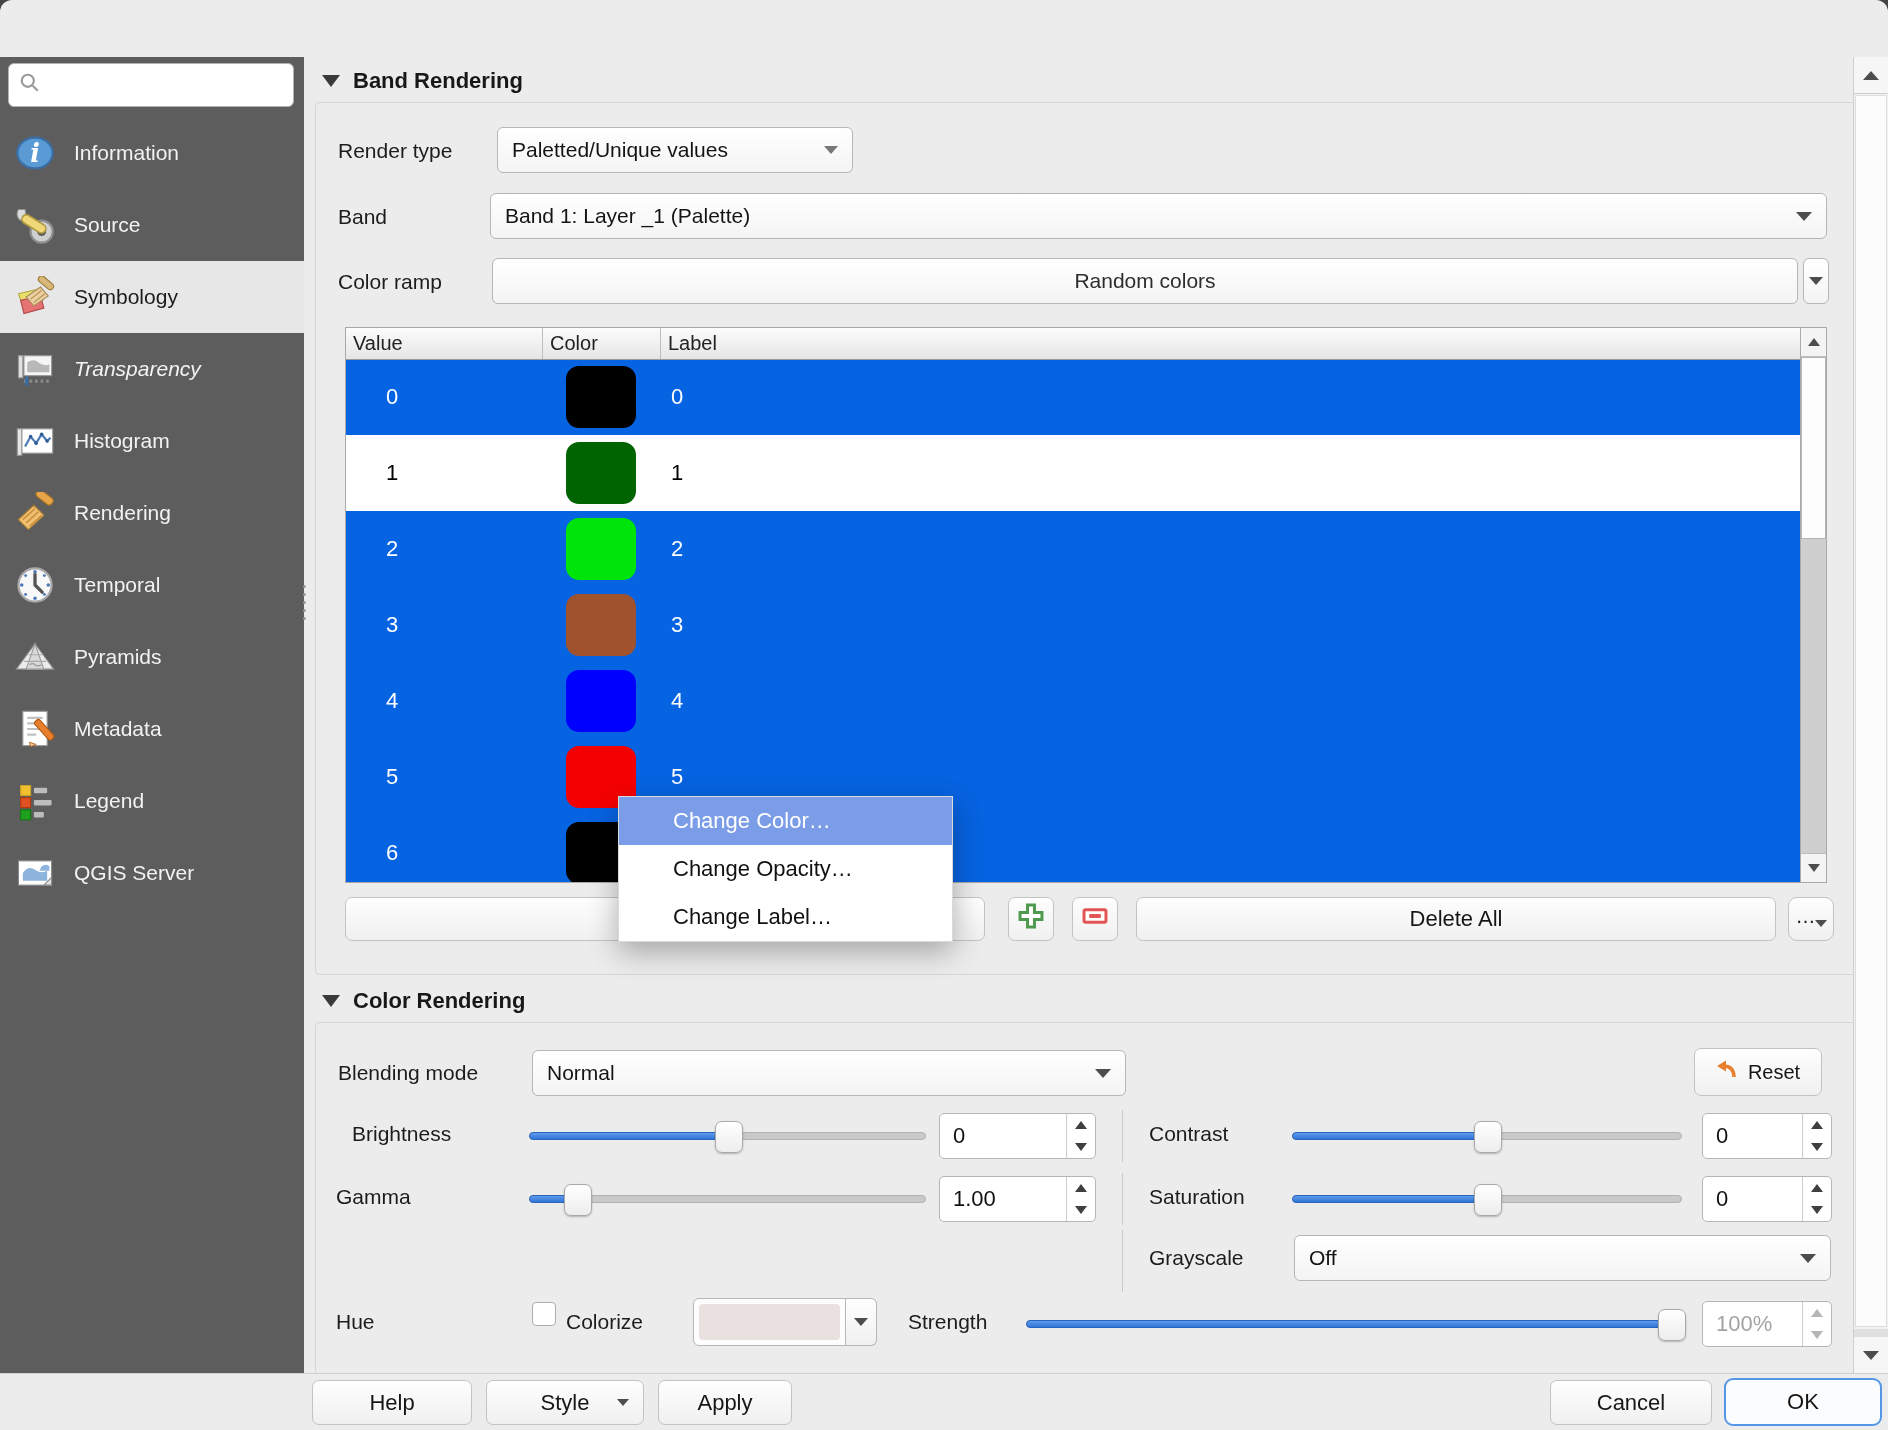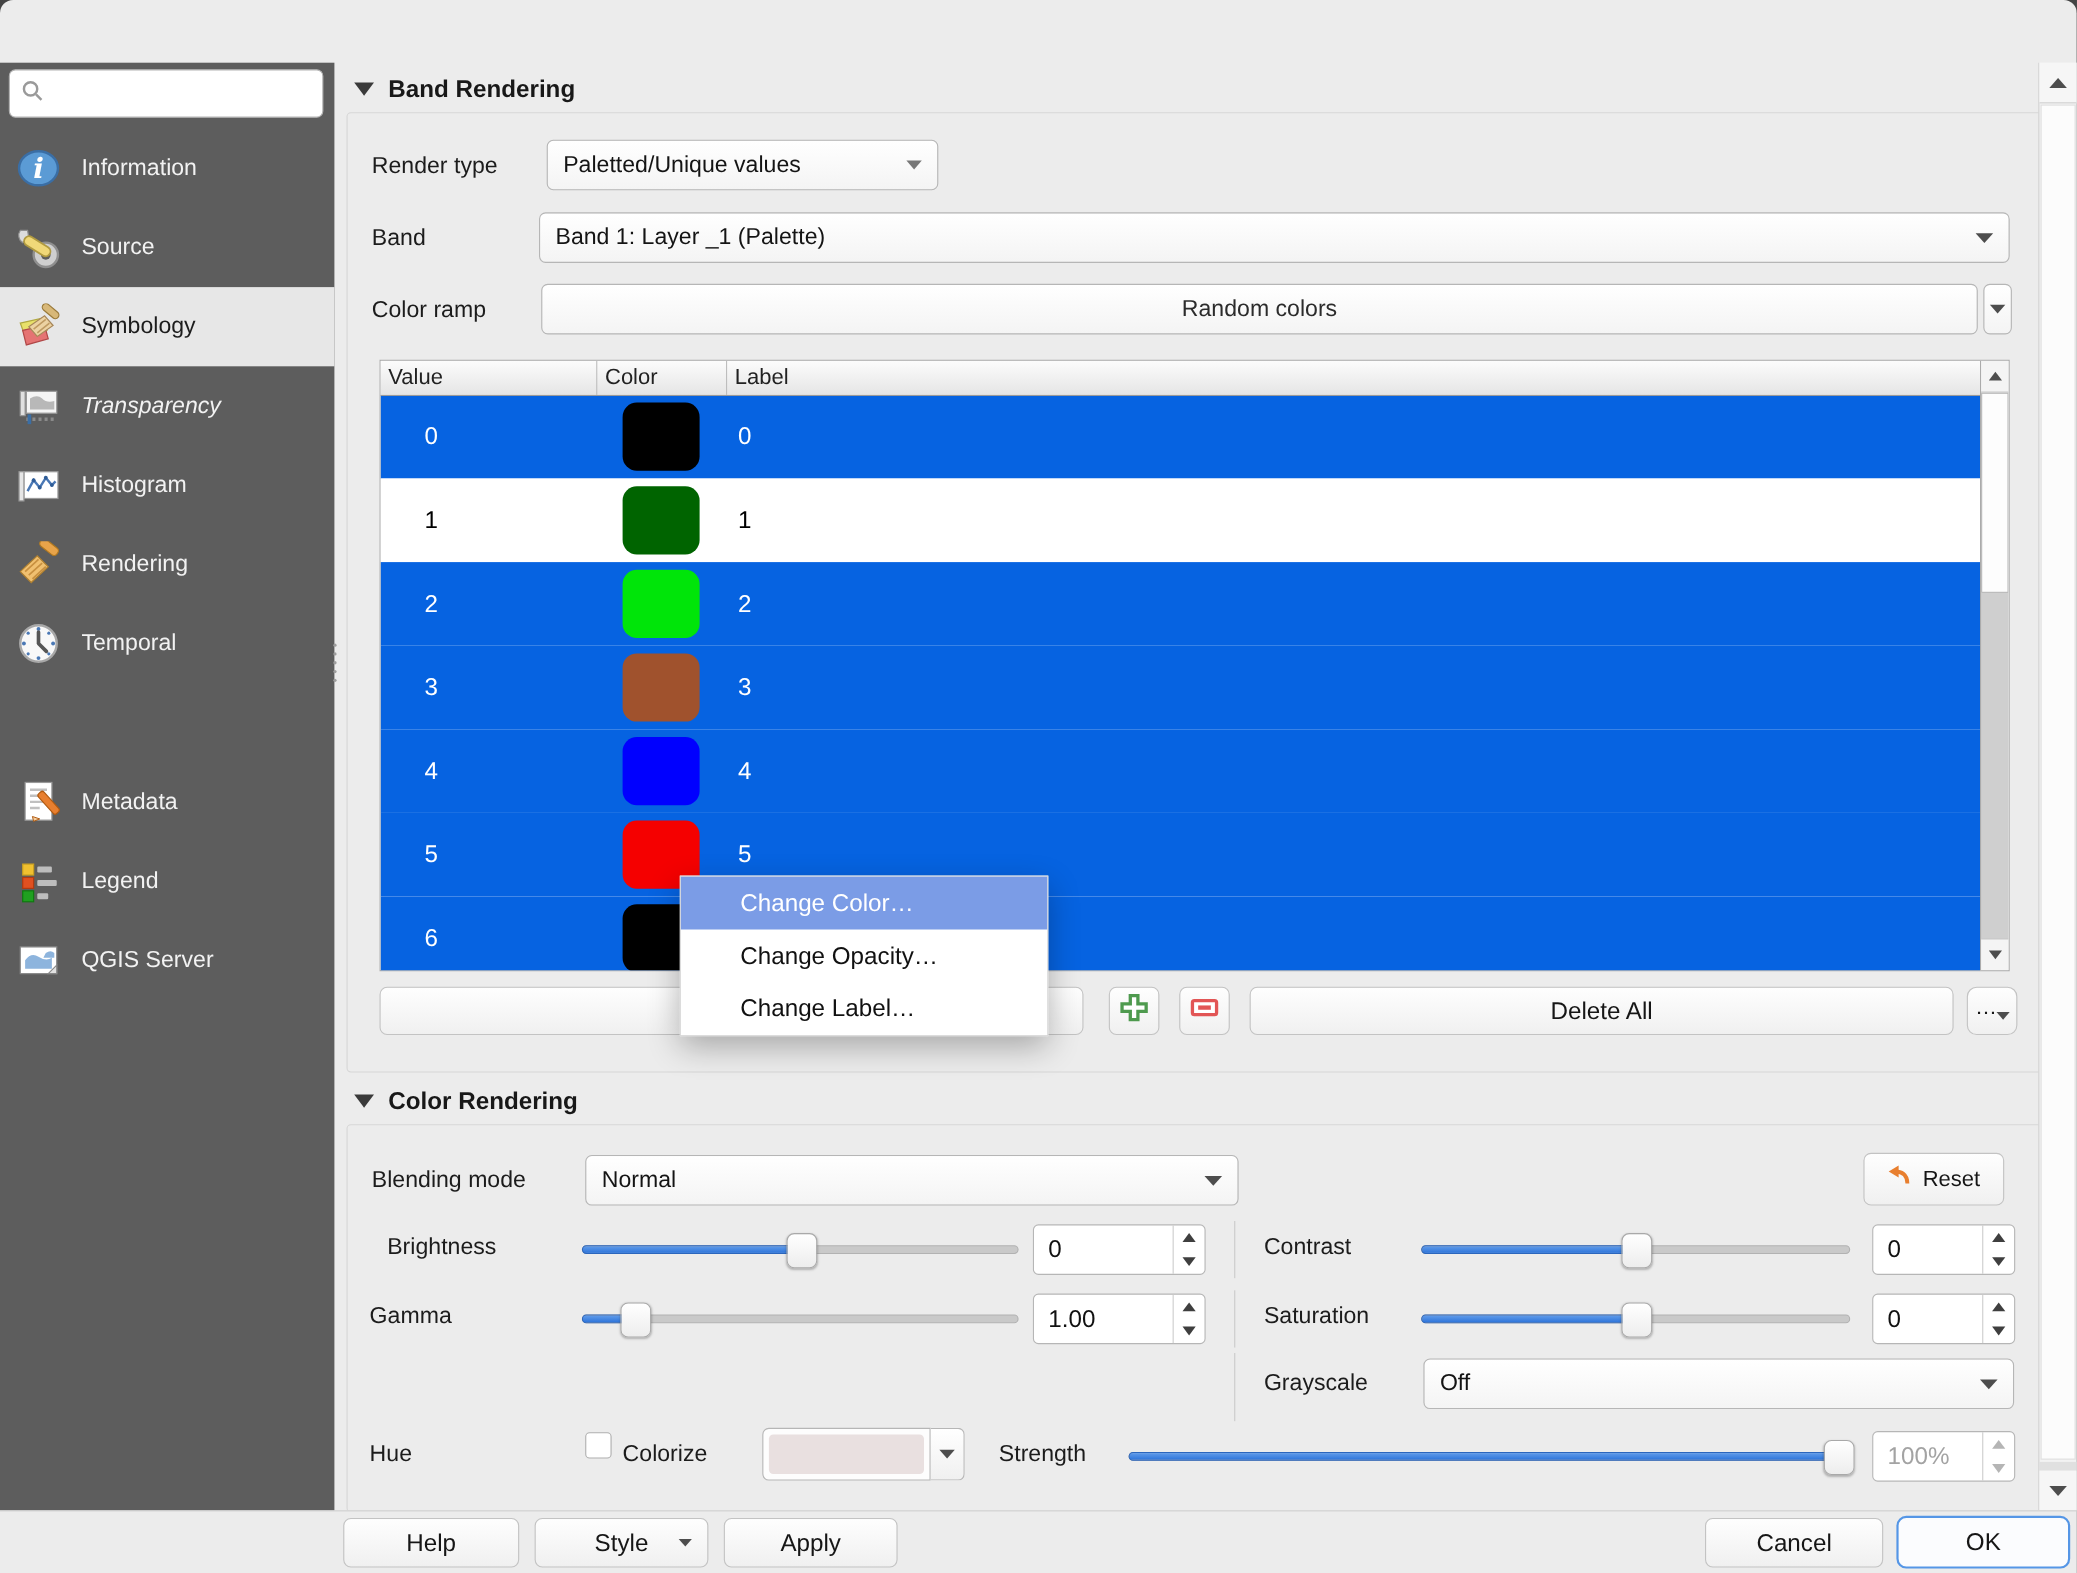--- a/index.html
+++ b/index.html
@@ -167,20 +167,29 @@
             <circle cx="7" cy="19" r="1.6" fill="#4a78b5"></circle>
             <circle cx="31" cy="19" r="1.6" fill="#4a78b5"></circle>
             <circle cx="10.5" cy="10.5" r="1.3" fill="#4a78b5"></circle>
             <circle cx="27.5" cy="10.5" r="1.3" fill="#4a78b5"></circle>
             <circle cx="10.5" cy="27.5" r="1.3" fill="#4a78b5"></circle>
             <circle cx="27.5" cy="27.5" r="1.3" fill="#4a78b5"></circle>
             <path d="M19 19 L19 9.5 M19 19 L25.5 25.5" stroke="#555" stroke-width="3" fill="none" stroke-linecap="round"></path>
           </svg></span>
       <span>Temporal</span>
     </div>
+    <div class="side-item" style="top:564px;">
+      <span class="ic"><svg viewBox="0 0 38 38" width="42" height="42">
+            <polygon points="19,7 36,30 2,30" fill="#ebebeb" stroke="#8a8a8a"></polygon>
+            <polygon points="19,7 27,30 11,30" fill="#d9d9d9" stroke="#9a9a9a"></polygon>
+            <path d="M9 23 h20 M13 17 h12" stroke="#ababab"></path>
+            <path d="M14 26 q3 -2 5 0 t6 0" fill="none" stroke="#9a9a9a"></path>
+          </svg></span>
+      <span>Pyramids</span>
+    </div>
     <div class="side-item" style="top:636px;">
       <span class="ic"><svg viewBox="0 0 38 38" width="42" height="42">
             <rect x="8" y="3" width="22" height="31" fill="#fff" stroke="#999"></rect>
             <path d="M12 9 h14 M12 14 h14 M12 19 h14 M12 24 h8" stroke="#c0c0c0" stroke-width="2"></path>
             <rect x="18" y="13" width="22" height="6" rx="2" transform="rotate(48 24 16)" fill="#e87f2f" stroke="#b05a10"></rect>
             <polygon points="14,31 20,33 15,35" fill="#f5cfa0" stroke="#b05a10" stroke-width=".8"></polygon>
           </svg></span>
       <span>Metadata</span>
     </div>
     <div class="side-item" style="top:708px;">
@@ -469,18 +478,18 @@
         <span class="arr-down"></span>
       </div>
   </div>
 
   <div id="footer" class="abs">
     <div class="abs btn" style="left:312px;top:6px;width:160px;height:45px;">Help</div>
     <div class="abs btn" style="left:486px;top:6px;width:158px;height:45px;position:absolute;">
       <span>Style</span>
       <span class="arr-down" style="position:absolute;right:14px;border-left-width:6px;border-right-width:6px;border-top-width:7px;"></span>
     </div>
-    <div class="abs btn" style="left:658px;top:6px;width:158px;height:45px;">Apply</div>
+    <div class="abs btn" style="left:658px;top:6px;width:134px;height:45px;">Apply</div>
     <div class="abs btn" style="left:1550px;top:6px;width:162px;height:45px;">Cancel</div>
     <div class="abs btn" style="left:1724px;top:4px;width:158px;height:48px;border:2px solid #5596e6;border-radius:9px;background:#fbfcfe;">OK</div>
   </div>
 
 </div>
 
 </body></html>

